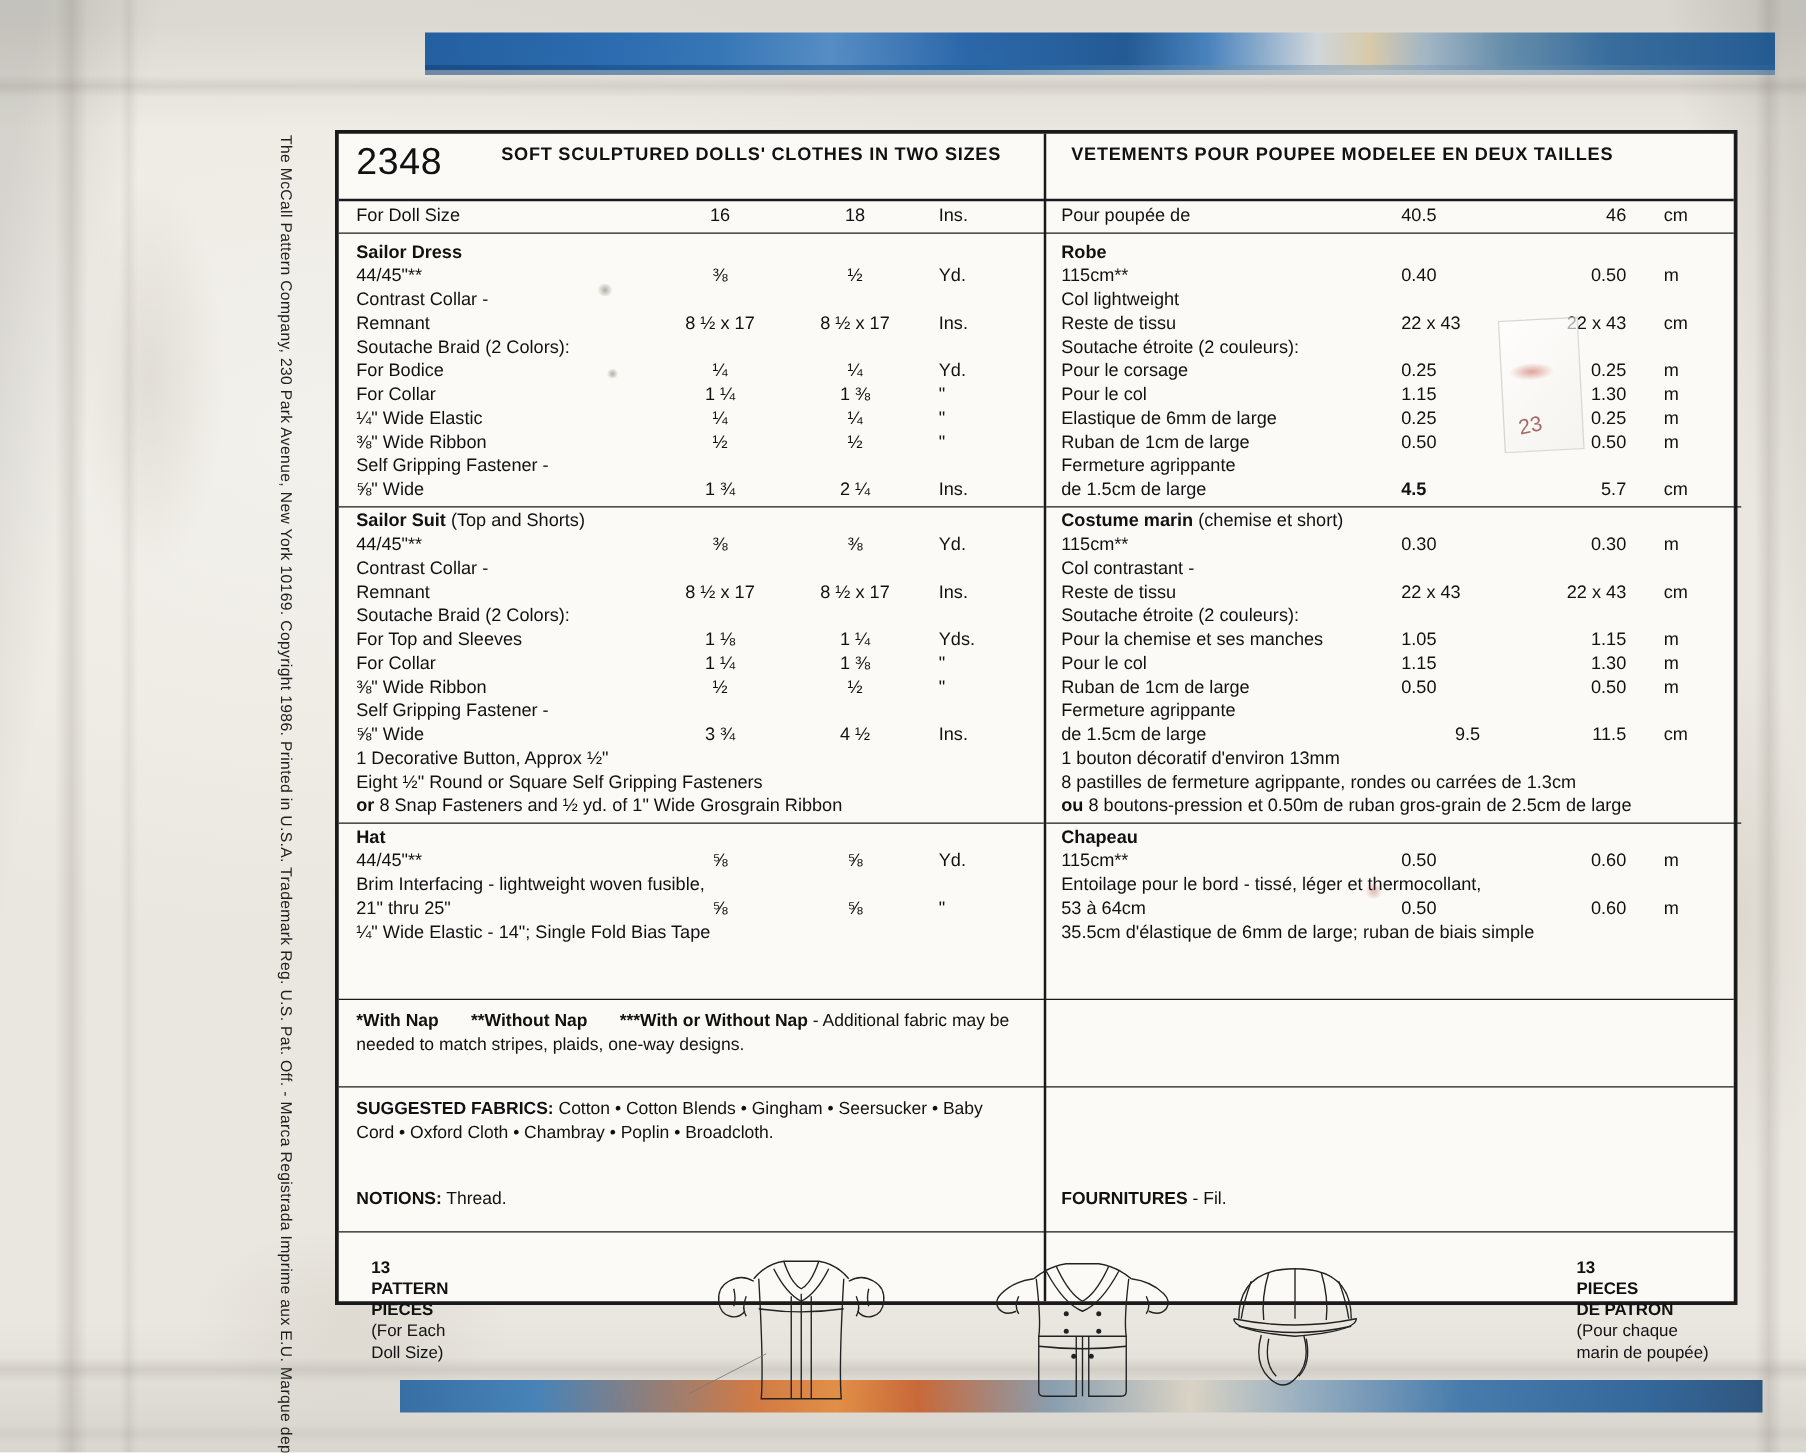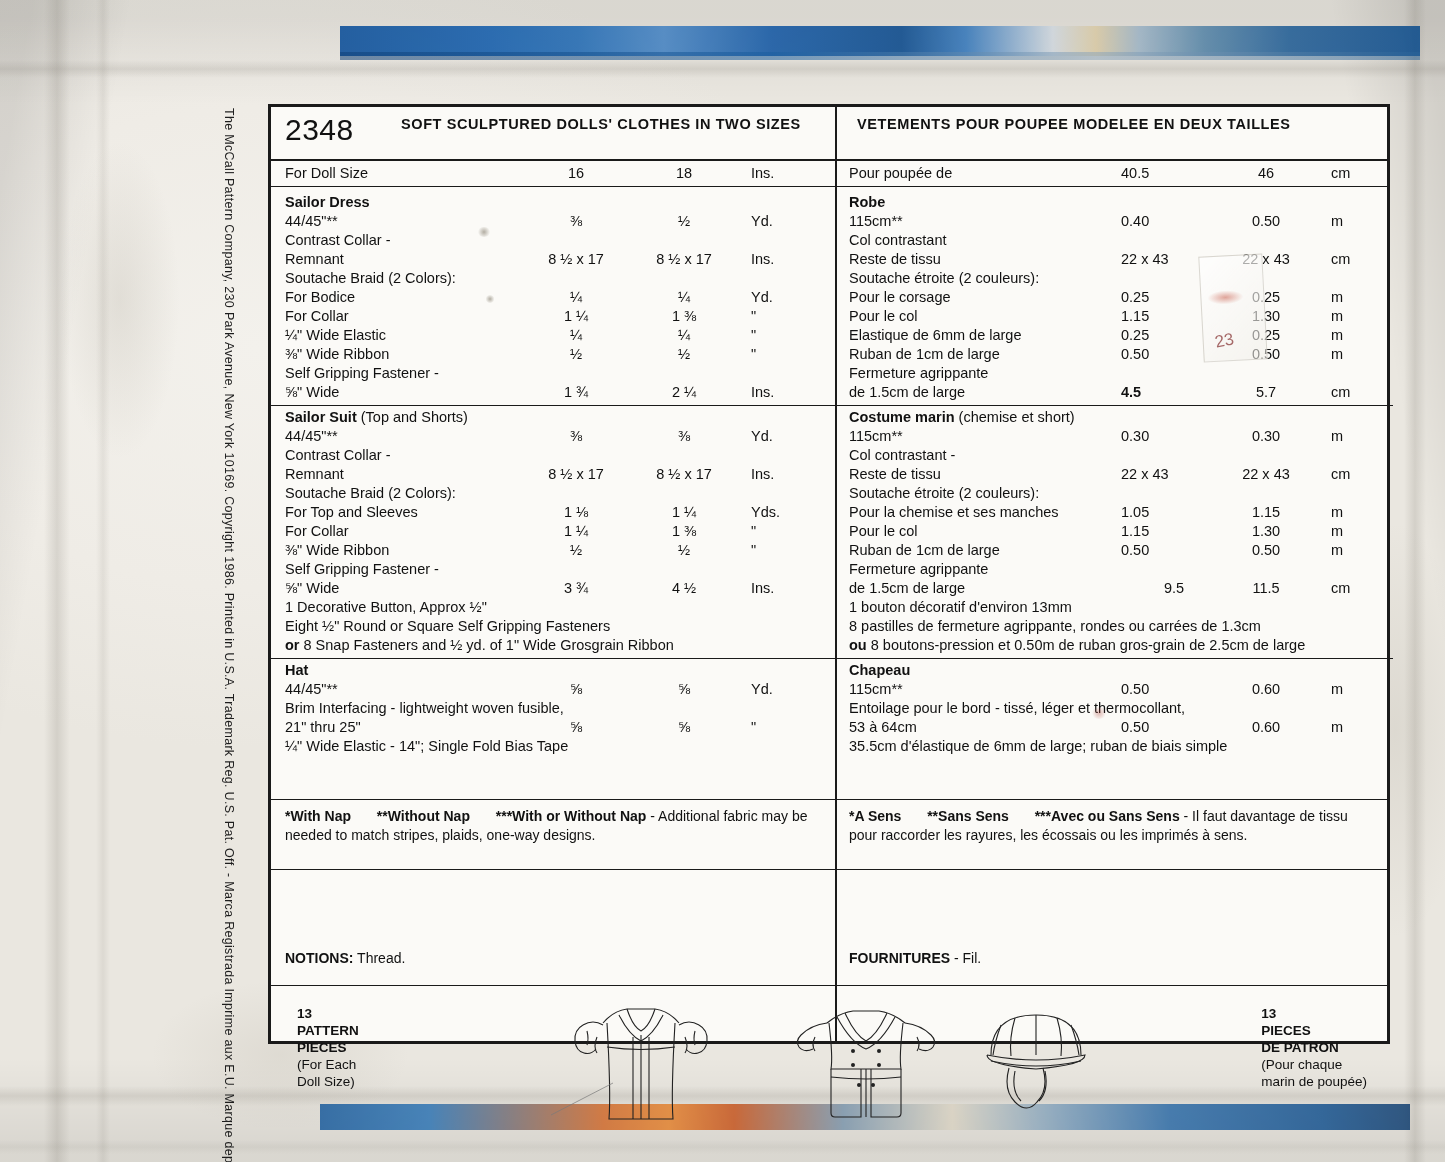--- a/index.html
+++ b/index.html
@@ -122,21 +122,21 @@
 
   
   .c-label { left:14px; }
   .c-16  { left:272px; width:66px; text-align:center; }
   .c-18  { left:380px; width:66px; text-align:center; }
   .c-un  { left:480px; width:70px; text-align:left; }
 
   
   .f-label { left:578px; }
   .f-1 { left:850px; width:70px; text-align:left; }
-  .f-2 { left:960px; width:70px; text-align:center; }
+  .f-2 { left:960px; width:70px; text-align:right; }
   .f-un { left:1060px; width:56px; text-align:left; }
 
   .hr {
     position:absolute; height:1px; background:#1a1a1a;
   }
   .hr.left  { left:0;   width:564px; }
   .hr.right { left:566px; width:556px; }
   .hr.full  { left:0; width:100%; }
 
   
@@ -307,21 +307,21 @@
         <div class="t c-label" style="top: 611px;">21" thru 25"</div>
         <div class="t c-16" style="top: 611px;">⅝</div>
         <div class="t c-18" style="top: 611px;">⅝</div>
         <div class="t c-un" style="top: 611px;">"</div>
         <div class="t c-label" style="top: 630px;">¼" Wide Elastic - 14"; Single Fold Bias Tape</div>
         <div class="t f-label b" style="top: 86px;"><span>Robe</span></div>
         <div class="t f-label" style="top: 105px;">115cm**</div>
         <div class="t f-1" style="top: 105px;">0.40</div>
         <div class="t f-2" style="top: 105px;">0.50</div>
         <div class="t f-un" style="top: 105px;">m</div>
-        <div class="t f-label" style="top: 124px;">Col contrastant</div>
+        <div class="t f-label" style="top: 124px;">Col lightweight</div>
         <div class="t f-label" style="top: 143px;">Reste de tissu</div>
         <div class="t f-1" style="top: 143px;">22 x 43</div>
         <div class="t f-2" style="top: 143px;">22 x 43</div>
         <div class="t f-un" style="top: 143px;">cm</div>
         <div class="t f-label" style="top: 162px;">Soutache étroite (2 couleurs):</div>
         <div class="t f-label" style="top: 181px;">Pour le corsage</div>
         <div class="t f-1" style="top: 181px;">0.25</div>
         <div class="t f-2" style="top: 181px;">0.25</div>
         <div class="t f-un" style="top: 181px;">m</div>
         <div class="t f-label" style="top: 200px;">Pour le col</div>
@@ -391,31 +391,26 @@
       </div>
 
     <div class="note" style="left:14px; top:700px; width:530px;">
       <span class="b">*With Nap</span>
       <span style="display:inline-block;width:18px;"></span>
       <span class="b">**Without Nap</span>
       <span style="display:inline-block;width:18px;"></span>
       <span class="b">***With or Without Nap</span>
       <span> - Additional fabric may be needed to match stripes, plaids, one-way designs.</span>
     </div>
-    <div class="note" style="left:578px; top:700px; width:530px;">
-      <span class="b">*A Sens</span>
-      <span style="display:inline-block;width:18px;"></span>
-      <span class="b">**Sans Sens</span>
-      <span style="display:inline-block;width:18px;"></span>
-      <span class="b">***Avec ou Sans Sens</span>
-      <span> - Il faut davantage de tissu pour raccorder les rayures, les écossais ou les imprimés à sens.</span>
-    </div>
 
     <div class="hr full" style="top:762px;"></div>
 
+    <div class="note" style="left:14px; top:770px; width:530px;">
+      <span class="b">SUGGESTED FABRICS:</span><span> Cotton • Cotton Blends • Gingham • Seersucker • Baby Cord • Oxford Cloth • Chambray • Poplin • Broadcloth.</span>
+    </div>
 
     <div class="note" style="left:14px; top:842px; width:530px;">
       <span class="b">NOTIONS:</span><span> Thread.</span>
     </div>
     <div class="note" style="left:578px; top:842px; width:530px;">
       <span class="b">FOURNITURES</span><span> - Fil.</span>
     </div>
 
     <div class="hr full" style="top:878px;"></div>
 

